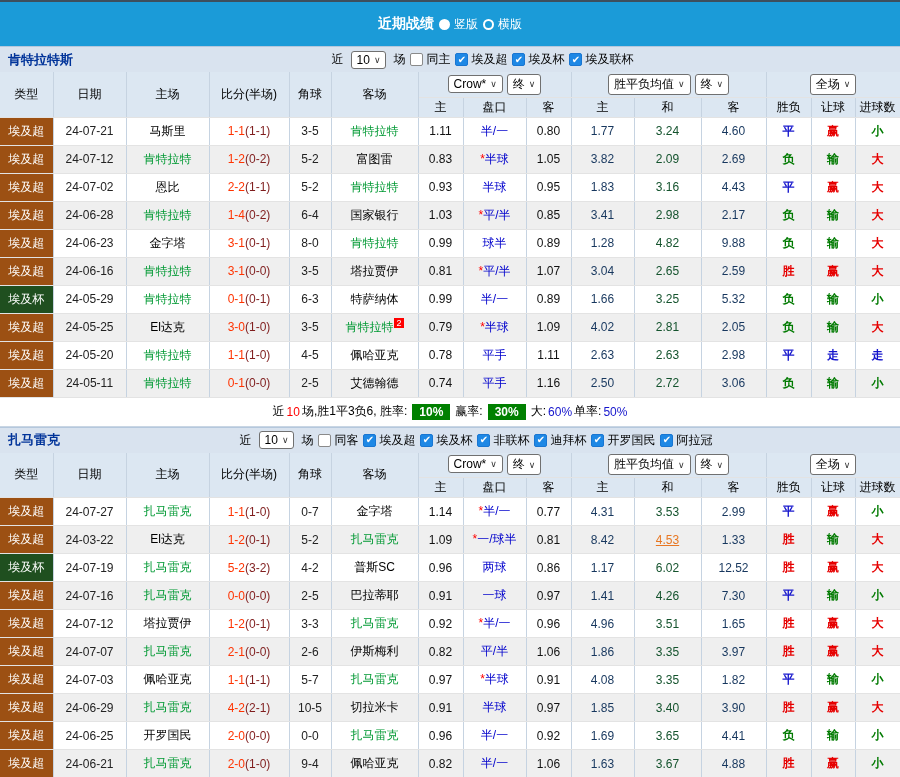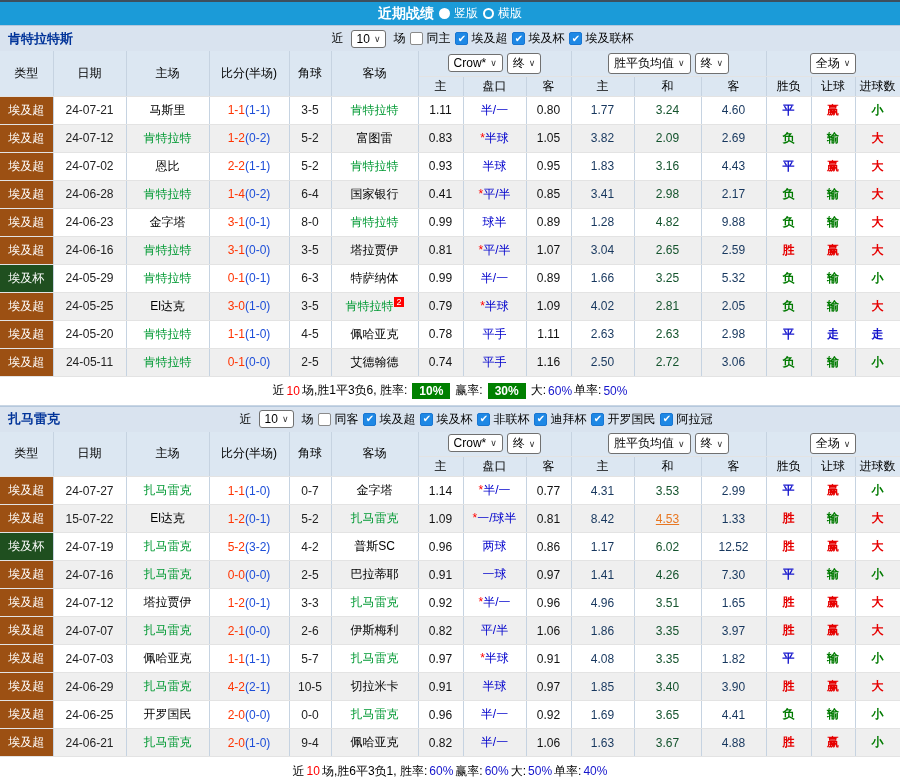--- a/index.html
+++ b/index.html
@@ -3,21 +3,21 @@
 <meta charset="utf-8">
 <style>
   * { box-sizing: border-box; }
   html,body { margin:0; padding:0; }
   body {
     width:900px; height:777px; overflow:hidden; background:#fff;
     font-family:"Liberation Sans","DejaVu Sans",sans-serif; font-size:12px; color:#222;
   }
   .top-edge { height:2px; background:#3D4F5D; }
   .topbar {
-    height:23px; background:#1B9BD8; color:#fff;
+    height:44px; background:#1B9BD8; color:#fff;
     display:flex; align-items:center; justify-content:center; gap:5px;
   }
   .topbar .title { font-size:14px; font-weight:bold; }
   .radio-wrap { display:inline-flex; align-items:center; gap:4px; cursor:pointer; }
   .rb { width:11px; height:11px; border:2px solid #fff; border-radius:50%; background:transparent; }
   .rb.on { background:#fff; }
   .radio-label { font-size:12px; }
 
   .team-header {
     height:26px; background:#D9E3EF; border-top:1px solid #B5C8DD;
@@ -50,21 +50,21 @@
   tbody tr:nth-child(odd)  td { background:#FFFFFF; }
   tbody tr:nth-child(even) td { background:#EFEFEF; }
   tbody td.crow { background:#FDF6EA; }
   tbody td.avg  { background:#E9F4FA; }
   td.type { color:#fff; }
   .date, .corner { color:#222; }
   .team { color:#000; }
   .team.self { color:#009933; }
   .sup { background:#FF0000; color:#fff; font-size:9px; line-height:11px; padding:0 2px; margin-left:1px; vertical-align:super; }
   .ft { color:#FF3300; }
-  .ht { color:#1d4ed8; }
+  .ht { color:#7f1d1d; }
   .odds { color:#111; }
   .hcap { color:#0000CC; }
   .hstar { color:#FF0000; }
   .avg-m { color:#17375E; }
   .avg-d { color:#14532d; }
   .avg-d.hl { color:#E87722; text-decoration:underline; }
   .res { font-weight:bold; }
 
   .summary {
     height:29px; display:flex; align-items:center; justify-content:center;
@@ -236,21 +236,21 @@
             <td class="res" style="color: rgb(230, 0, 0);">赢</td>
             <td class="res" style="color: rgb(230, 0, 0);">大</td>
           </tr>
           <tr>
             <td class="type" style="background: rgb(156, 80, 19);">埃及超</td>
             <td class="date">24-06-28</td>
             <td><span class="team self">肯特拉特</span></td>
             <td><span class="ft">1-4</span><span class="ht">(0-2)</span></td>
             <td class="corner">6-4</td>
             <td><span class="team">国家银行</span></td>
-            <td class="crow odds">0.41</td>
+            <td class="crow odds">1.03</td>
             <td class="crow"><span class="hstar">*</span><span class="hcap">平/半</span></td>
             <td class="crow odds">0.85</td>
             <td class="avg avg-m">3.41</td>
             <td class="avg avg-d">2.98</td>
             <td class="avg avg-m">2.17</td>
             <td class="res" style="color: rgb(0, 122, 0);">负</td>
             <td class="res" style="color: rgb(0, 122, 0);">输</td>
             <td class="res" style="color: rgb(230, 0, 0);">大</td>
           </tr>
           <tr>
@@ -487,21 +487,21 @@
             <td class="crow odds">0.77</td>
             <td class="avg avg-m">4.31</td>
             <td class="avg avg-d">3.53</td>
             <td class="avg avg-m">2.99</td>
             <td class="res" style="color: rgb(20, 20, 204);">平</td>
             <td class="res" style="color: rgb(230, 0, 0);">赢</td>
             <td class="res" style="color: rgb(0, 122, 0);">小</td>
           </tr>
           <tr>
             <td class="type" style="background: rgb(156, 80, 19);">埃及超</td>
-            <td class="date">15-07-22</td>
+            <td class="date">24-03-22</td>
             <td><span class="team">El达克</span></td>
             <td><span class="ft">1-2</span><span class="ht">(0-1)</span></td>
             <td class="corner">5-2</td>
             <td><span class="team self">扎马雷克</span></td>
             <td class="crow odds">1.09</td>
             <td class="crow"><span class="hstar">*</span><span class="hcap">一/球半</span></td>
             <td class="crow odds">0.81</td>
             <td class="avg avg-m">8.42</td>
             <td class="avg avg-d hl">4.53</td>
             <td class="avg avg-m">1.33</td>

